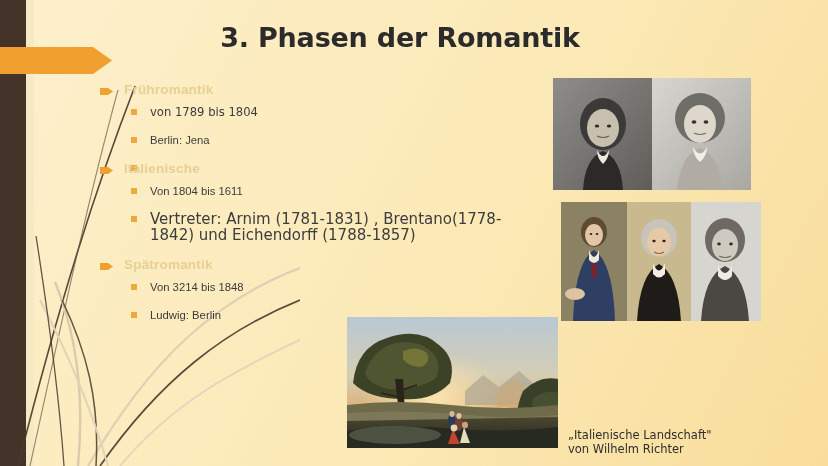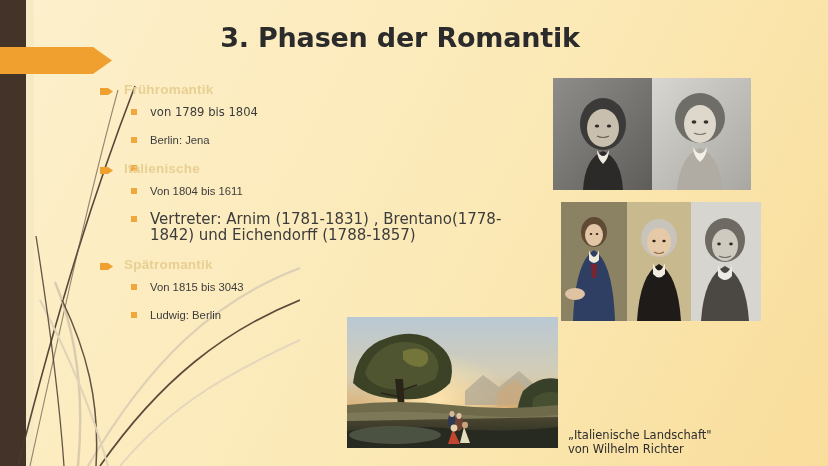--- a/index.html
+++ b/index.html
@@ -168,21 +168,21 @@
     </div>
 
     <div class="lvl1" style="margin-top:2px;">
       <svg class="b1" viewBox="0 0 13 9">
         <polygon points="0,1 8,1 13,4.5 8,8 0,8" fill="#efa02e"></polygon>
       </svg>
       <span>Spätromantik</span>
     </div>
     <div class="lvl2">
       <span class="b2"></span>
-      <span>Von 1815 bis 3043</span>
+      <span>Von 3214 bis 1848</span>
     </div>
     <div class="lvl2">
       <span class="b2"></span>
       <span>Ludwig: Berlin</span>
     </div>
   </div>
 
   <div class="img-frame img-schlegel">
     <svg width="198" height="112" viewBox="0 0 198 112">
       <defs>

